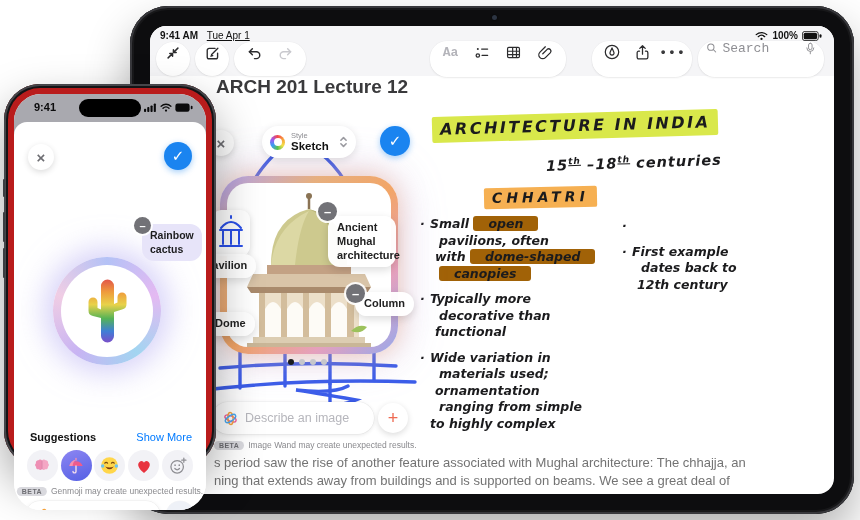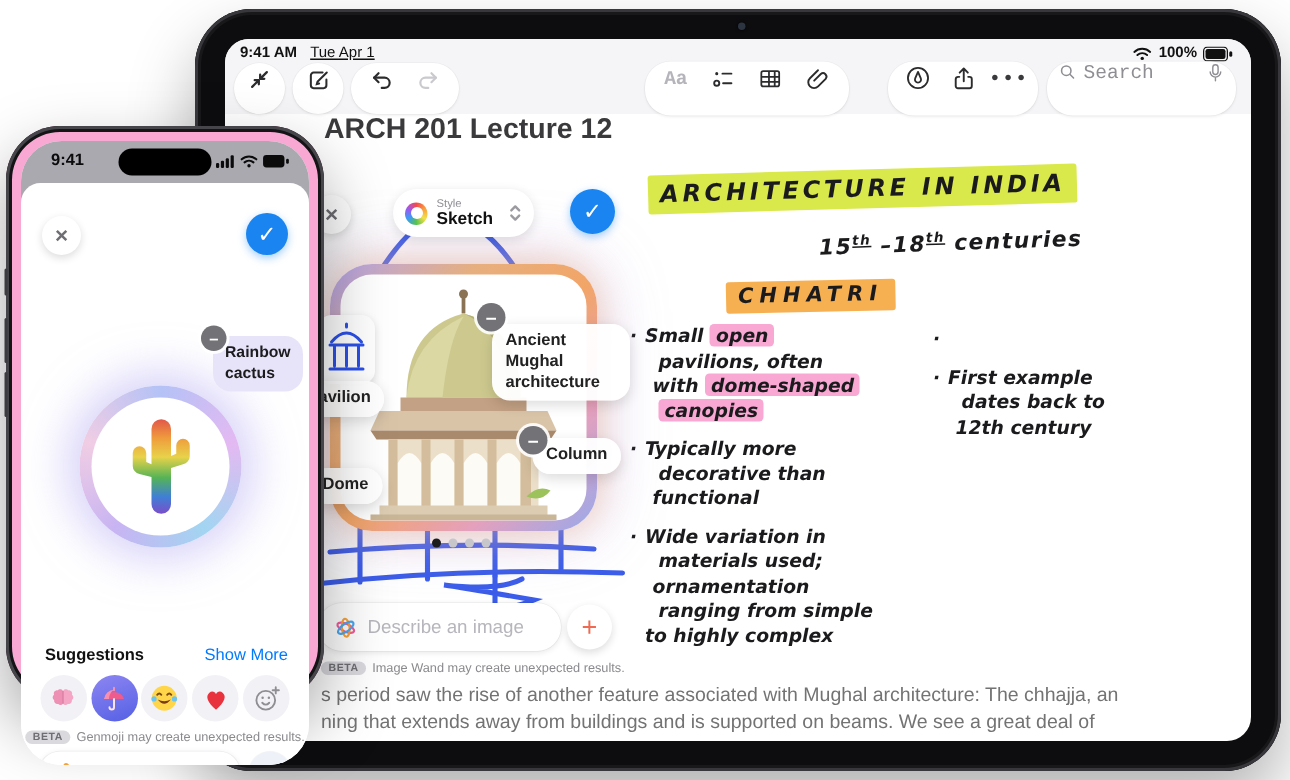--- a/index.html
+++ b/index.html
@@ -48,21 +48,21 @@
   .hw-section { position:absolute; left:334px; top:163px; font-size:14px; letter-spacing:4px;
     font-weight:700; transform:rotate(-1.2deg); }
   .hl-orange { background:#f6b052; padding:2px 8px 3px 8px; border-radius:2px; }
   .hw-col { position:absolute; font-size:12.5px; line-height:16.5px; font-weight:700; }
   .hw-col-left  { left:270px; top:190px; width:206px; }
   .hw-col-right { left:472px; top:192px; width:214px; }
   .bullet { display:flex; margin-bottom:9px; }
   .bdot { width:10px; flex:0 0 10px; }
   .bline:nth-child(even) { margin-left:9px; }
   .bline:nth-child(3n) { margin-left:5px; }
-  .hl-purple { background:#f9a8d4; border-radius:3px; padding:0 4px; }
+  .hl-purple { background:#a16207; border-radius:3px; padding:0 15px; }
 
   .note-paragraph { position:absolute; left:64px; top:428px; width:624px;
     font-size:13px; line-height:18px; color:#737373; }
 
   
   .circle-btn { position:absolute; border-radius:50%; background:#fff; color:#6e6e73;
     display:flex; align-items:center; justify-content:center; cursor:pointer;
     box-shadow:0 2px 6px rgba(0,0,0,.14); font-size:15px; font-weight:700; }
   .blue-btn { background:#1a84f0; color:#fff; box-shadow:0 2px 6px rgba(26,132,240,.4); }
 
@@ -103,21 +103,21 @@
   .describe-pill input { border:0; outline:0; background:transparent; font-size:12.5px; color:#333;
     flex:1; min-width:0; font-family:inherit; }
   .describe-pill input::placeholder { color:#b6b6bc; }
   .ai-swirl { flex:0 0 17px; }
 
   .beta-row { position:absolute; display:flex; align-items:center; gap:4px; font-size:8.5px; color:#8a8a8e; }
   .beta-badge { background:#d9d9de; color:#6e6e73; font-size:7px; font-weight:700; padding:1px 5px;
     border-radius:6px; letter-spacing:.4px; }
 
   
-  .iphone { position:absolute; left:4px; top:84px; width:212px; height:383px; background:#f9a8d4;
+  .iphone { position:absolute; left:4px; top:84px; width:212px; height:383px; background:#b91c1c;
     border-radius:36px; z-index:10;
     box-shadow:0 20px 45px rgba(0,0,0,.35), inset 0 0 0 2px #46464a, inset 0 0 0 4px #141416; }
   .iphone .side-btn { position:absolute; left:-1px; width:2px; background:#3c3c40; border-radius:1px; }
   .iphone-screen { position:absolute; left:10px; top:10px; width:192px; height:416px; background:#fff;
     border-radius:27px; overflow:hidden; }
   .phone-topstrip { position:absolute; top:0; left:0; right:0; height:42px; background:#a9a9af; }
   .phone-sheet { position:absolute; top:28px; left:0; right:0; bottom:0; background:#fff;
     border-radius:13px 13px 0 0; }
   .island { position:absolute; left:65px; top:5px; width:62px; height:18px; background:#000; border-radius:10px; }
   .phone-time { position:absolute; left:20px; top:7px; font-size:11px; font-weight:700; color:#0b0b0c; }
@@ -397,21 +397,21 @@
         <svg width="30" height="38" viewBox="0 0 30 38">
             <g fill="none" stroke="#2b50e8" stroke-width="2" stroke-linecap="round">
           <path d="M5 14 Q15 2 25 14"></path>
               <path d="M15 4 v-2"></path>
           <path d="M4 16 h22 M7 16 v14 M15 16 v14 M23 16 v14 M4 32 h22"></path>
             </g>
           </svg>
       </div>
 
       <div class="minus-btn" style="left:168px; top:176px;">–</div>
-      <div class="tag" style="left:178px; top:190px; width:92px;">Ancient Mughal architecture</div>
+      <div class="tag" style="left:178px; top:190px; width:68px;">Ancient Mughal architecture</div>
 
       <div class="tag" style="left:46px; top:228px;">Pavilion</div>
 
       <div class="minus-btn" style="left:196px; top:258px;">–</div>
       <div class="tag" style="left:205px; top:266px;">Column</div>
 
       <div class="tag" style="left:56px; top:286px;">Dome</div>
 
       <div class="page-dots">
         <span></span>

